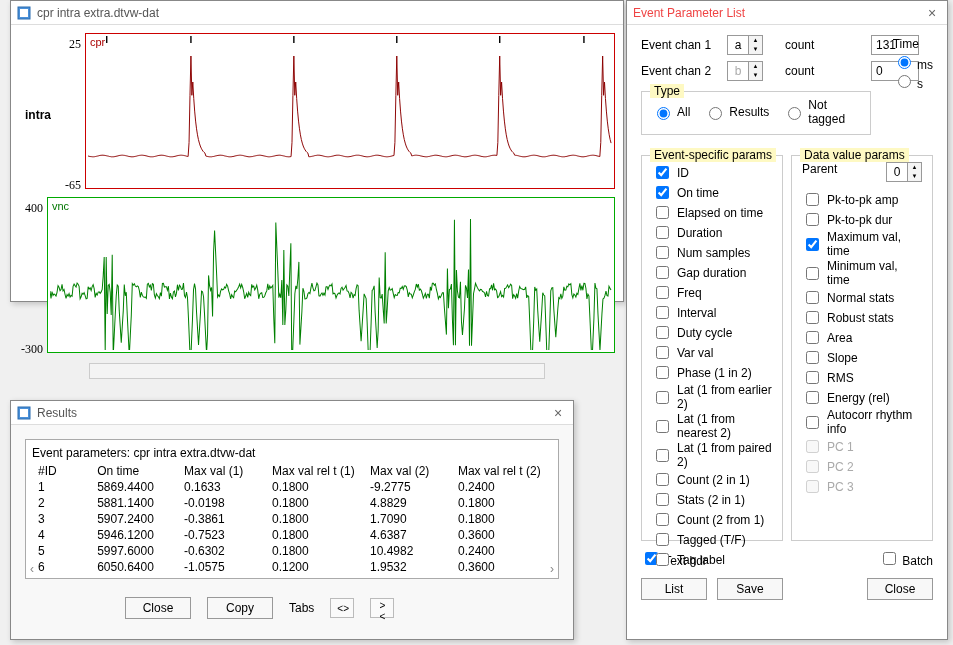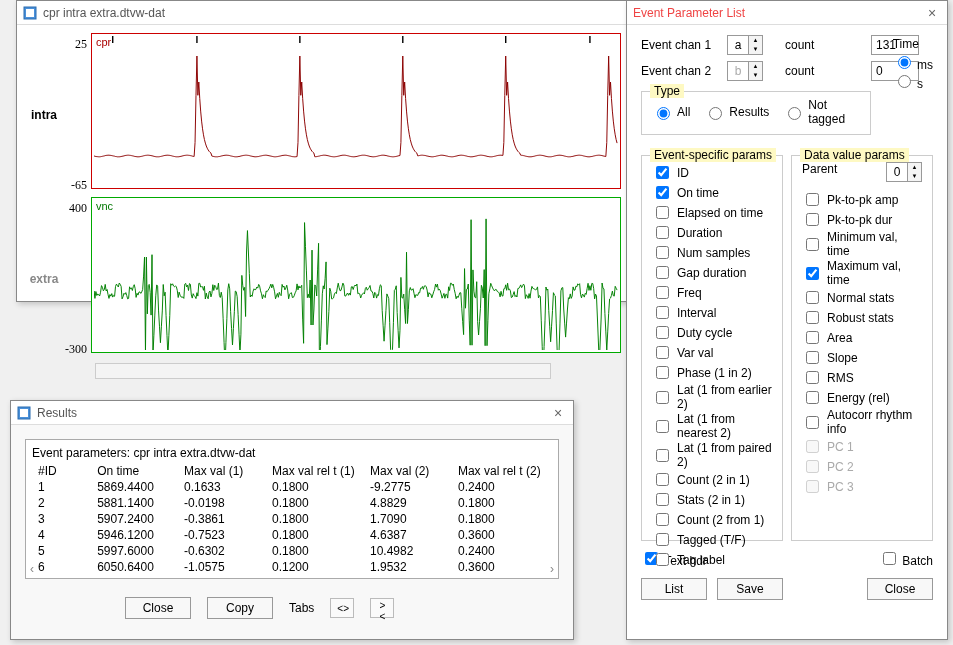--- a/index.html
+++ b/index.html
@@ -4,21 +4,21 @@
 <style>
 * { box-sizing: border-box; font-family: "Segoe UI", Tahoma, sans-serif; font-size: 12px; }
 body { margin: 0; background: #f0f0f0; width: 953px; height: 645px; position: relative; overflow: hidden; }
 
 .window { position: absolute; background: #fff; border: 1px solid #888; box-shadow: 2px 2px 6px rgba(0,0,0,0.2); }
 .titlebar { height: 24px; background: #fff; border-bottom: 1px solid #ddd; padding: 3px 6px; display: flex; align-items: center; }
 .titlebar .wicon { width: 14px; height: 14px; margin-right: 6px; }
 .titlebar .title { flex: 1; color: #555; }
 .titlebar .close { width: 18px; text-align: center; color: #666; cursor: pointer; font-size: 14px; }
 
-.chartwin { left: 16px; top: 0; width: 614px; height: 302px; }
+.chartwin { left: 10px; top: 0; width: 614px; height: 302px; }
 .chartbody { padding: 8px; }
 .chartframe { border: 1px solid #c00; padding: 2px; margin-bottom: 8px; position: relative; background: #fff; }
 .chartframe.green { border-color: #0a0; }
 .plotrow { display: flex; align-items: stretch; }
 .ylabel { width: 38px; display: flex; align-items: center; justify-content: center; font-weight: bold; font-size: 12px; }
 .yaxis { width: 28px; position: relative; }
 .yaxis .tick { position: absolute; right: 4px; font-size: 12px; font-family: Liberation Serif, serif; }
 .plot { flex: 1; height: 150px; position: relative; }
 .plot svg { width: 100%; height: 100%; }
 .chname { position: absolute; left: 4px; top: 2px; font-size: 11px; z-index: 2; }
@@ -94,21 +94,20 @@
               <line x1="110" y1="0" x2="110" y2="7" stroke="#000" stroke-width="1.5"></line>
               <line x1="220" y1="0" x2="220" y2="7" stroke="#000" stroke-width="1.5"></line>
               <line x1="330" y1="0" x2="330" y2="7" stroke="#000" stroke-width="1.5"></line>
               <line x1="440" y1="0" x2="440" y2="7" stroke="#000" stroke-width="1.5"></line>
               <line x1="530" y1="0" x2="530" y2="7" stroke="#000" stroke-width="1.5"></line>
               <path d="M0,120 L0,120.0 L1,120.2 L2,120.5 L3,120.6 L4,120.7 L5,120.8 L6,120.8 L7,120.7 L8,120.5 L9,120.3 L10,120.1 L11,119.9 L12,119.6 L13,119.4 L14,119.3 L15,119.2 L16,119.2 L17,119.3 L18,119.4 L19,119.6 L20,119.8 L21,120.0 L22,120.2 L23,120.5 L24,120.6 L25,120.8 L26,120.8 L27,120.8 L28,120.7 L29,120.5 L30,120.3 L31,120.1 L32,119.9 L33,119.6 L34,119.4 L35,119.3 L36,119.2 L37,119.2 L38,119.3 L39,119.4 L40,119.6 L41,119.8 L42,120.0 L43,120.3 L44,120.5 L45,120.6 L46,120.8 L47,120.8 L48,120.8 L49,120.7 L50,120.5 L51,120.3 L52,120.1 L53,119.8 L54,119.6 L55,119.4 L56,119.3 L57,119.2 L58,119.2 L59,119.3 L60,119.4 L61,119.6 L62,119.8 L63,120.0 L64,120.3 L65,120.5 L66,120.7 L67,120.8 L68,120.8 L69,120.8 L70,120.7 L71,120.5 L72,120.3 L73,120.1 L74,119.8 L75,119.6 L76,119.4 L77,119.3 L78,119.2 L79,119.2 L80,119.3 L81,119.4 L82,119.6 L83,119.8 L84,120.1 L85,120.3 L86,120.5 L87,120.7 L88,120.8 L89,120.8 L90,120.8 L91,120.7 L92,120.5 L93,120.3 L94,120.1 L95,119.8 L96,119.6 L97,119.4 L98,119.3 L99,119.2 L100,119.2 L101,119.3 L102,119.4 L103,119.6 L104,119.8 L105,120.1 L106,120.3 L107,120.5 L108,106.5 L109,59.3 L110,20.0 L111,59.3 L112,46.0 L113,62.4 L114,75.1 L115,85.1 L116,92.8 L117,98.8 L118,103.5 L119,107.1 L120,110.0 L121,112.2 L122,113.9 L123,115.3 L124,116.3 L125,117.1 L126,120.1 L127,120.3 L128,120.5 L129,120.7 L130,120.8 L131,120.8 L132,120.8 L133,120.6 L134,120.5 L135,120.3 L136,120.0 L137,119.8 L138,119.6 L139,119.4 L140,119.3 L141,119.2 L142,119.2 L143,119.3 L144,119.4 L145,119.6 L146,119.9 L147,120.1 L148,120.3 L149,120.5 L150,120.7 L151,120.8 L152,120.8 L153,120.8 L154,120.6 L155,120.5 L156,120.3 L157,120.0 L158,119.8 L159,119.6 L160,119.4 L161,119.3 L162,119.2 L163,119.2 L164,119.3 L165,119.4 L166,119.6 L167,119.9 L168,120.1 L169,120.3 L170,120.5 L171,120.7 L172,120.8 L173,120.8 L174,120.7 L175,120.6 L176,120.5 L177,120.2 L178,120.0 L179,119.8 L180,119.6 L181,119.4 L182,119.3 L183,119.2 L184,119.2 L185,119.3 L186,119.5 L187,119.7 L188,119.9 L189,120.1 L190,120.3 L191,120.5 L192,120.7 L193,120.8 L194,120.8 L195,120.7 L196,120.6 L197,120.4 L198,120.2 L199,120.0 L200,119.8 L201,119.5 L202,119.4 L203,119.3 L204,119.2 L205,119.2 L206,119.3 L207,119.5 L208,119.7 L209,119.9 L210,120.1 L211,120.4 L212,120.6 L213,120.7 L214,120.8 L215,120.8 L216,120.7 L217,120.6 L218,106.5 L219,59.3 L220,20.0 L221,59.3 L222,46.0 L223,62.4 L224,75.1 L225,85.1 L226,92.8 L227,98.8 L228,103.5 L229,107.1 L230,110.0 L231,112.2 L232,113.9 L233,115.3 L234,116.3 L235,117.1 L236,120.8 L237,120.7 L238,120.6 L239,120.4 L240,120.2 L241,120.0 L242,119.7 L243,119.5 L244,119.4 L245,119.2 L246,119.2 L247,119.2 L248,119.3 L249,119.5 L250,119.7 L251,119.9 L252,120.2 L253,120.4 L254,120.6 L255,120.7 L256,120.8 L257,120.8 L258,120.7 L259,120.6 L260,120.4 L261,120.2 L262,120.0 L263,119.7 L264,119.5 L265,119.3 L266,119.2 L267,119.2 L268,119.2 L269,119.3 L270,119.5 L271,119.7 L272,119.9 L273,120.2 L274,120.4 L275,120.6 L276,120.7 L277,120.8 L278,120.8 L279,120.7 L280,120.6 L281,120.4 L282,120.2 L283,119.9 L284,119.7 L285,119.5 L286,119.3 L287,119.2 L288,119.2 L289,119.2 L290,119.3 L291,119.5 L292,119.7 L293,119.9 L294,120.2 L295,120.4 L296,120.6 L297,120.7 L298,120.8 L299,120.8 L300,120.7 L301,120.6 L302,120.4 L303,120.2 L304,119.9 L305,119.7 L306,119.5 L307,119.3 L308,119.2 L309,119.2 L310,119.2 L311,119.4 L312,119.5 L313,119.7 L314,120.0 L315,120.2 L316,120.4 L317,120.6 L318,120.7 L319,120.8 L320,120.8 L321,120.7 L322,120.6 L323,120.4 L324,120.2 L325,119.9 L326,119.7 L327,119.5 L328,106.5 L329,59.3 L330,20.0 L331,59.3 L332,46.0 L333,62.4 L334,75.1 L335,85.1 L336,92.8 L337,98.8 L338,103.5 L339,107.1 L340,110.0 L341,112.2 L342,113.9 L343,115.3 L344,116.3 L345,117.1 L346,119.9 L347,119.7 L348,119.5 L349,119.3 L350,119.2 L351,119.2 L352,119.3 L353,119.4 L354,119.5 L355,119.8 L356,120.0 L357,120.2 L358,120.4 L359,120.6 L360,120.7 L361,120.8 L362,120.8 L363,120.7 L364,120.5 L365,120.4 L366,120.1 L367,119.9 L368,119.7 L369,119.5 L370,119.3 L371,119.2 L372,119.2 L373,119.3 L374,119.4 L375,119.6 L376,119.8 L377,120.0 L378,120.2 L379,120.5 L380,120.6 L381,120.7 L382,120.8 L383,120.8 L384,120.7 L385,120.5 L386,120.3 L387,120.1 L388,119.9 L389,119.6 L390,119.4 L391,119.3 L392,119.2 L393,119.2 L394,119.3 L395,119.4 L396,119.6 L397,119.8 L398,120.0 L399,120.3 L400,120.5 L401,120.6 L402,120.8 L403,120.8 L404,120.8 L405,120.7 L406,120.5 L407,120.3 L408,120.1 L409,119.9 L410,119.6 L411,119.4 L412,119.3 L413,119.2 L414,119.2 L415,119.3 L416,119.4 L417,119.6 L418,119.8 L419,120.0 L420,120.3 L421,120.5 L422,120.6 L423,120.8 L424,120.8 L425,120.8 L426,120.7 L427,120.5 L428,120.3 L429,120.1 L430,119.8 L431,119.6 L432,119.4 L433,119.3 L434,119.2 L435,119.2 L436,119.3 L437,119.4 L438,106.5 L439,59.3 L440,20.0 L441,59.3 L442,46.0 L443,62.4 L444,75.1 L445,85.1 L446,92.8 L447,98.8 L448,103.5 L449,107.1 L450,110.0 L451,112.2 L452,113.9 L453,115.3 L454,116.3 L455,117.1 L456,119.2 L457,119.3 L458,119.4 L459,119.6 L460,119.8 L461,120.1 L462,120.3 L463,120.5 L464,120.7 L465,120.8 L466,120.8 L467,120.8 L468,120.7 L469,120.5 L470,120.3 L471,120.1 L472,119.8 L473,119.6 L474,119.4 L475,119.3 L476,119.2 L477,119.2 L478,119.3 L479,119.4 L480,119.6 L481,119.8 L482,120.1 L483,120.3 L484,120.5 L485,120.7 L486,120.8 L487,120.8 L488,120.8 L489,120.7 L490,120.5 L491,120.3 L492,120.0 L493,119.8 L494,119.6 L495,119.4 L496,119.3 L497,119.2 L498,119.2 L499,119.3 L500,119.4 L501,119.6 L502,119.8 L503,120.1 L504,120.3 L505,120.5 L506,120.7 L507,120.8 L508,120.8 L509,120.8 L510,120.6 L511,120.5 L512,120.3 L513,120.0 L514,119.8 L515,119.6 L516,119.4 L517,119.3 L518,119.2 L519,119.2 L520,119.3 L521,119.4 L522,119.6 L523,119.9 L524,120.1 L525,120.3 L526,120.5 L527,120.7 L528,120.8 L529,120.8 L530,120.8 L531,120.6 L532,120.5 L533,120.3 L534,120.0 L535,119.8 L536,119.6 L537,119.4 L538,119.3 L539,119.2 L540,119.2 L541,119.3 L542,119.4 L543,119.6 L544,119.9 L545,120.1 L546,120.3 L547,120.5 L548,106.5 L549,59.3 L550,20.0 L551,59.3 L552,46.0 L553,62.4 L554,75.1 L555,85.1 L556,92.8 L557,98.8 L558,103.5 L559,107.1" fill="none" stroke="#8b0000" stroke-width="1"></path>
             </svg></div>
       </div>
     </div>
     <div class="plotrow">
-      <div class="ylabel" style="color:#888">extra</div>
       <div class="yaxis">
         <span class="tick" style="top:4px">400</span>
         <span class="tick" style="bottom:4px">-300</span>
       </div>
       <div class="chartframe green" style="flex:1">
         <span class="chname green">vnc</span>
         <div class="plot"><svg id="svg-vnc" viewBox="0 0 560 150" preserveAspectRatio="none">
               <path d="M0,95 L0,91.0 L1,98.4 L2,91.5 L3,95.5 L4,94.0 L5,94.6 L6,96.0 L7,92.3 L8,85.6 L9,87.3 L10,90.8 L11,89.6 L12,84.4 L13,91.0 L14,89.5 L15,94.5 L16,98.4 L17,94.5 L18,96.2 L19,93.6 L20,97.1 L21,95.4 L22,96.3 L23,86.4 L24,84.1 L25,85.6 L26,87.0 L27,83.0 L28,84.3 L29,86.4 L30,98.9 L31,96.8 L32,93.3 L33,94.3 L34,92.6 L35,95.6 L36,98.9 L37,98.4 L38,86.8 L39,89.1 L40,87.8 L41,90.5 L42,86.6 L43,84.7 L44,88.6 L45,97.4 L46,93.3 L47,95.1 L48,92.1 L49,91.9 L50,93.4 L51,91.9 L52,89.5 L53,76.1 L54,57.1 L55,151.8 L56,57.1 L57,113.9 L58,85.5 L59,84.4 L60,92.4 L61,115.1 L62,54.7 L63,155.4 L64,135.3 L65,115.1 L66,95.8 L67,84.9 L68,86.1 L69,110.9 L70,126.8 L71,142.7 L72,126.8 L73,110.9 L74,84.5 L75,95.8 L76,92.2 L77,115.4 L78,135.7 L79,156.1 L80,135.7 L81,115.4 L82,83.7 L83,85.2 L84,83.8 L85,86.0 L86,86.9 L87,85.9 L88,86.6 L89,90.4 L90,97.5 L91,92.1 L92,95.2 L93,96.9 L94,97.2 L95,97.0 L96,98.4 L97,84.2 L98,83.4 L99,86.9 L100,85.1 L101,90.5 L102,83.6 L103,84.3 L104,95.0 L105,98.1 L106,93.7 L107,95.6 L108,96.7 L109,98.6 L110,92.7 L111,96.1 L112,83.4 L113,83.3 L114,87.0 L115,86.7 L116,86.7 L117,90.3 L118,86.2 L119,99.0 L120,93.1 L121,97.1 L122,98.8 L123,91.9 L124,91.0 L125,96.9 L126,93.4 L127,84.7 L128,90.5 L129,85.2 L130,86.5 L131,89.5 L132,89.2 L133,83.1 L134,95.5 L135,97.5 L136,92.2 L137,97.5 L138,118.7 L139,142.3 L140,166.0 L141,142.3 L142,118.7 L143,89.9 L144,83.7 L145,88.8 L146,111.7 L147,128.4 L148,145.0 L149,128.4 L150,111.7 L151,91.1 L152,91.7 L153,96.7 L154,114.6 L155,134.2 L156,153.7 L157,134.2 L158,75.4 L159,85.7 L160,90.3 L161,87.4 L162,116.5 L163,52.0 L164,30.6 L165,52.0 L166,73.5 L167,97.0 L168,95.0 L169,96.4 L170,91.2 L171,88.8 L172,89.9 L173,89.4 L174,87.0 L175,88.1 L176,84.4 L177,86.1 L178,90.8 L179,93.8 L180,98.8 L181,94.7 L182,96.6 L183,97.6 L184,91.0 L185,91.7 L186,90.2 L187,88.8 L188,86.7 L189,84.1 L190,87.9 L191,84.4 L192,87.5 L193,91.8 L194,98.8 L195,96.0 L196,93.4 L197,97.3 L198,92.3 L199,94.7 L200,95.7 L201,84.4 L202,87.2 L203,86.0 L204,89.9 L205,88.1 L206,85.2 L207,90.1 L208,98.8 L209,94.4 L210,93.2 L211,92.7 L212,97.5 L213,97.4 L214,95.7 L215,92.8 L216,90.9 L217,83.9 L218,89.9 L219,85.9 L220,88.0 L221,86.9 L222,85.3 L223,119.1 L224,143.3 L225,22.6 L226,46.7 L227,70.9 L228,97.7 L229,94.2 L230,97.8 L231,80.0 L232,125.0 L233,50.1 L234,125.0 L235,110.0 L236,84.9 L237,86.3 L238,96.0 L239,69.1 L240,43.3 L241,172.6 L242,146.7 L243,120.9 L244,93.8 L245,85.8 L246,89.0 L247,78.5 L248,61.9 L249,144.6 L250,128.1 L251,111.5 L252,88.2 L253,91.3 L254,98.9 L255,98.7 L256,97.9 L257,93.8 L258,92.5 L259,93.6 L260,87.9 L261,83.2 L262,87.8 L263,90.8 L264,90.4 L265,86.9 L266,83.1 L267,85.0 L268,95.9 L269,96.1 L270,94.2 L271,93.0 L272,95.3 L273,93.2 L274,95.1 L275,86.9 L276,86.6 L277,89.5 L278,86.5 L279,85.0 L280,86.0 L281,84.0 L282,93.8 L283,93.2 L284,93.9 L285,98.0 L286,95.3 L287,93.7 L288,92.9 L289,94.0 L290,88.5 L291,87.2 L292,90.2 L293,88.8 L294,87.5 L295,85.5 L296,90.9 L297,91.2 L298,93.3 L299,98.0 L300,92.3 L301,93.4 L302,98.1 L303,94.7 L304,95.5 L305,88.7 L306,84.8 L307,85.7 L308,110.4 L309,125.8 L310,141.2 L311,125.8 L312,110.4 L313,93.9 L314,96.1 L315,98.6 L316,122.3 L317,149.6 L318,176.9 L319,149.6 L320,122.3 L321,90.4 L322,89.2 L323,85.8 L324,112.6 L325,130.3 L326,147.9 L327,130.3 L328,77.4 L329,97.6 L330,98.1 L331,94.1 L332,109.3 L333,123.5 L334,52.2 L335,123.5 L336,109.3 L337,90.8 L338,87.5 L339,90.1 L340,89.9 L341,88.7 L342,93.4 L343,97.7 L344,94.6 L345,95.2 L346,95.4 L347,92.5 L348,92.9 L349,88.2 L350,88.4 L351,86.5 L352,89.3 L353,86.0 L354,85.8 L355,86.5 L356,90.1 L357,96.9 L358,92.6 L359,94.0 L360,94.1 L361,97.8 L362,95.0 L363,91.8 L364,89.4 L365,84.0 L366,87.1 L367,84.1 L368,90.2 L369,89.1 L370,90.5 L371,94.0 L372,98.2 L373,95.9 L374,93.4 L375,98.3 L376,94.3 L377,94.3 L378,98.1 L379,86.8 L380,90.5 L381,83.2 L382,83.3 L383,85.3 L384,84.0 L385,89.5 L386,93.3 L387,98.8 L388,96.2 L389,97.6 L390,95.3 L391,92.7 L392,92.8 L393,108.2 L394,121.4 L395,134.6 L396,68.6 L397,108.2 L398,89.5 L399,89.0 L400,84.0 L401,120.1 L402,145.2 L403,19.7 L404,145.2 L405,69.9 L406,91.2 L407,97.2 L408,97.9 L409,81.7 L410,121.7 L411,135.0 L412,121.7 L413,108.3 L414,85.3 L415,88.1 L416,98.0 L417,69.6 L418,145.7 L419,18.9 L420,145.7 L421,120.4 L422,93.7 L423,88.9 L424,83.3 L425,85.7 L426,87.9 L427,89.8 L428,90.9 L429,89.4 L430,89.6 L431,91.5 L432,91.9 L433,92.9 L434,96.9 L435,91.3 L436,95.7 L437,96.1 L438,88.8 L439,88.7 L440,84.8 L441,90.3 L442,83.2 L443,89.8 L444,89.0 L445,90.9 L446,97.6 L447,97.0 L448,94.5 L449,91.6 L450,96.6 L451,95.4 L452,97.0 L453,88.5 L454,88.4 L455,86.8 L456,84.9 L457,87.6 L458,86.2 L459,84.1 L460,85.4 L461,98.6 L462,94.7 L463,96.1 L464,98.4 L465,93.6 L466,98.2 L467,91.1 L468,86.4 L469,88.4 L470,88.7 L471,89.3 L472,89.8 L473,89.3 L474,86.9 L475,97.9 L476,95.6 L477,96.4 L478,120.8 L479,146.6 L480,172.4 L481,146.6 L482,120.8 L483,87.0 L484,90.2 L485,89.1 L486,110.6 L487,126.2 L488,141.8 L489,126.2 L490,110.6 L491,92.7 L492,95.0 L493,95.9 L494,123.1 L495,151.2 L496,179.4 L497,151.2 L498,123.1 L499,90.8 L500,87.9 L501,87.6 L502,109.0 L503,123.1 L504,137.1 L505,123.1 L506,109.0 L507,97.7 L508,98.8 L509,93.9 L510,98.4 L511,96.1 L512,86.9 L513,90.2 L514,90.1 L515,86.2 L516,86.8 L517,83.9 L518,84.8 L519,83.7 L520,94.6 L521,97.9 L522,94.0 L523,95.1 L524,97.1 L525,93.3 L526,94.4 L527,88.6 L528,83.3 L529,90.4 L530,85.7 L531,90.3 L532,83.4 L533,83.5 L534,88.4 L535,98.9 L536,94.1 L537,95.9 L538,118.0 L539,141.0 L540,164.0 L541,141.0 L542,118.0 L543,83.0 L544,88.3 L545,88.9 L546,113.5 L547,131.9 L548,150.4 L549,131.9 L550,113.5 L551,99.0 L552,98.1 L553,95.4 L554,91.1 L555,95.7 L556,96.1 L557,86.3 L558,88.2 L559,90.1" fill="none" stroke="#008000" stroke-width="1"></path>
             </svg></div>
       </div>
@@ -401,28 +400,28 @@
                 </label>
               </div>
               <div class="chk">
                 <label>
                   <input type="checkbox" style="">
                   <span>Pk-to-pk dur</span>
                 </label>
               </div>
               <div class="chk">
                 <label>
-                  <input type="checkbox" style="">
-                  <span>Minimum val, time</span>
-                </label>
-              </div>
-              <div class="chk">
-                <label>
                   <input type="checkbox" checked="" style="">
                   <span>Maximum val, time</span>
+                </label>
+              </div>
+              <div class="chk">
+                <label>
+                  <input type="checkbox" style="">
+                  <span>Minimum val, time</span>
                 </label>
               </div>
               <div class="chk">
                 <label>
                   <input type="checkbox" style="">
                   <span>Normal stats</span>
                 </label>
               </div>
               <div class="chk">
                 <label>

